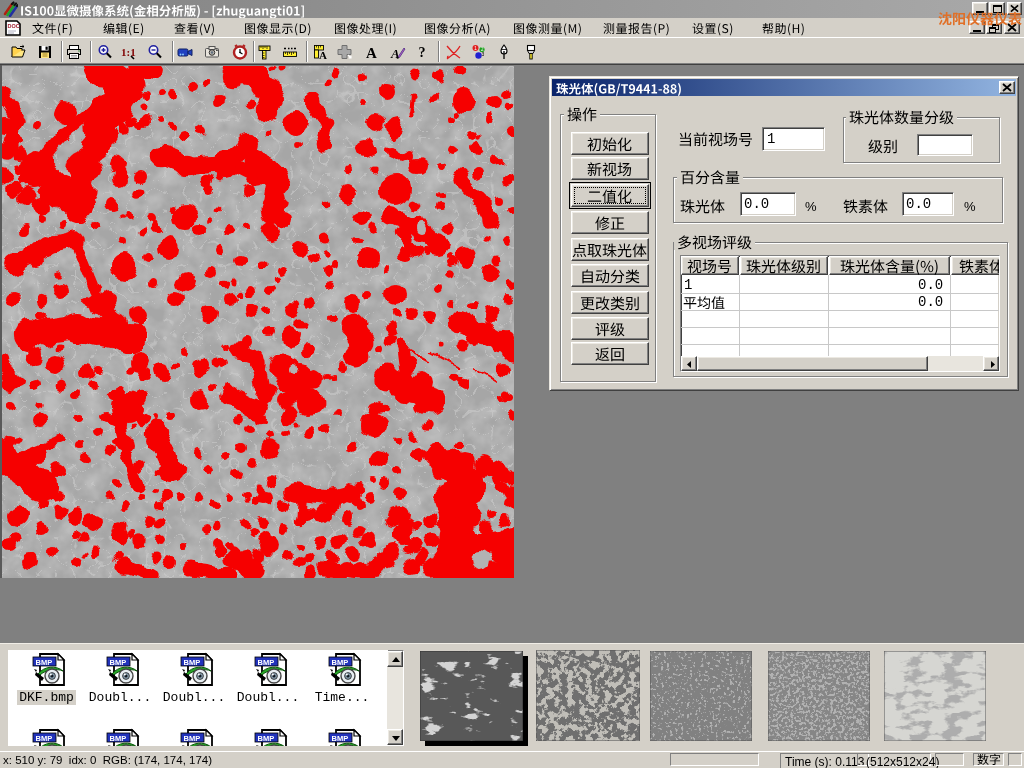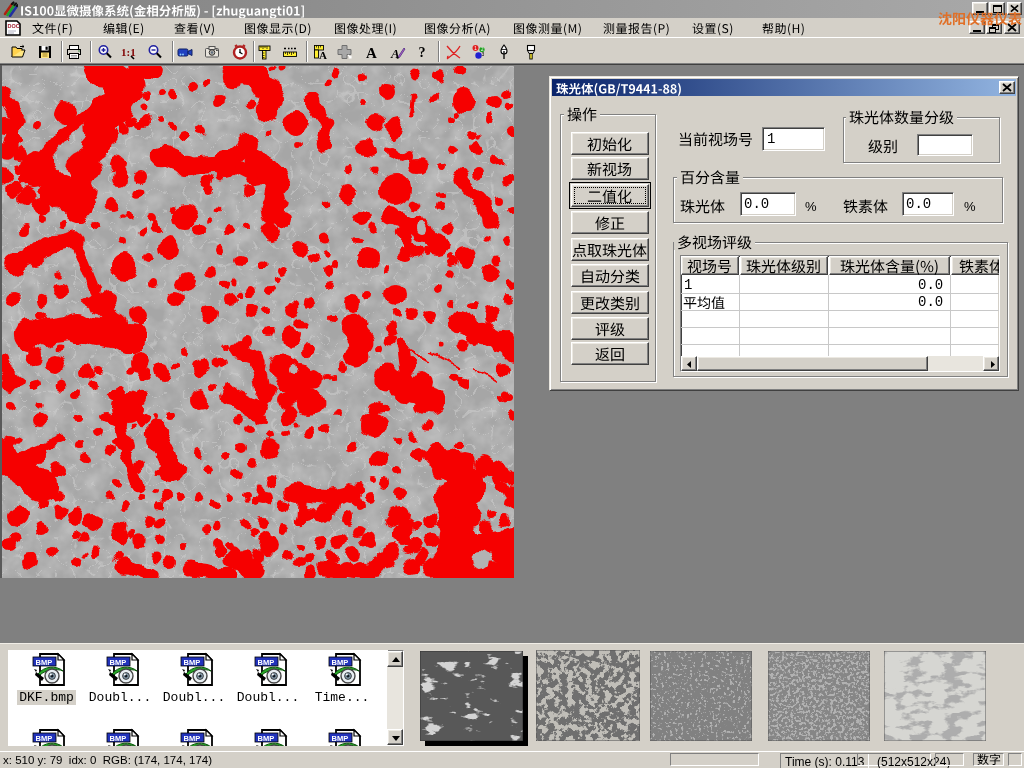--- a/index.html
+++ b/index.html
@@ -1258,19 +1258,19 @@
     <rect width="102" height="90" filter="url(#tE)"></rect>
     <rect width="102" height="90" fill="none" stroke="#555" stroke-width="1"></rect>
   </svg>
 <div class="bar" style="top:751px;height:17px;background:#d4d0c8;border-top:1px solid #fff"></div>
 <div class="abs" style="left:3px;top:754px;font-size:11.5px;color:#000">x: 510 y: 79&nbsp; idx: 0&nbsp; RGB: (174, 174, 174)</div>
 <div class="abs" style="left:670px;top:753px;width:89px;height:13px;border:1px solid;border-color:#808080 #fff #fff #808080"></div>
 <div class="abs" style="left:780px;top:753px;width:89px;height:17px;border:1px solid;border-color:#808080 #fff #fff #808080">
     <div class="abs" style="left:4px;top:1px;font-size:12px;white-space:nowrap">Time (s): 0.113</div>
   </div>
 <div class="abs" style="left:857px;top:753px;width:74px;height:13px;border:1px solid;border-color:#808080 #fff #fff #808080">
-    <div class="abs" style="left:19px;top:1px;font-size:12px;white-space:nowrap">(512x512x24)</div>
+    <div class="abs" style="left:8px;top:1px;font-size:12px;white-space:nowrap">(512x512x24)</div>
   </div>
 <div class="abs" style="left:935px;top:753px;width:29px;height:13px;border:1px solid;border-color:#808080 #fff #fff #808080"></div>
 <div class="abs" style="left:1008px;top:753px;width:14px;height:13px;border:1px solid;border-color:#808080 #fff #fff #808080"></div>
 <div class="abs" style="left:973px;top:753px;width:31px;height:13px;border:1px solid;border-color:#808080 #fff #fff #808080"></div>
 <svg class="abs " style="left:977px;top:752px" width="26" height="16" viewBox="0 -12.0 26 16">
     <path d="M0.8 -3.9H5.4V-3.1H0.8ZM0.6 -7.8H6.4V-7.1H0.6ZM5.3 -9.9 6.1 -9.5Q5.8 -9.1 5.5 -8.7Q5.2 -8.3 5 -8L4.4 -8.3Q4.6 -8.5 4.7 -8.8Q4.9 -9 5.1 -9.3Q5.2 -9.6 5.3 -9.9ZM3.1 -10.1H3.9V-4.8H3.1ZM1.1 -9.5 1.7 -9.8Q2 -9.4 2.2 -9Q2.4 -8.6 2.5 -8.2L1.8 -7.9Q1.7 -8.2 1.5 -8.7Q1.3 -9.1 1.1 -9.5ZM3.1 -7.5 3.7 -7.2Q3.4 -6.7 3 -6.2Q2.5 -5.7 2 -5.2Q1.5 -4.8 1 -4.5Q0.9 -4.7 0.7 -4.9Q0.6 -5.1 0.5 -5.2Q1 -5.4 1.5 -5.8Q2 -6.2 2.4 -6.6Q2.8 -7.1 3.1 -7.5ZM3.8 -7.3Q4 -7.2 4.3 -7Q4.6 -6.8 5 -6.6Q5.3 -6.3 5.6 -6.2Q5.9 -6 6 -5.9L5.5 -5.2Q5.4 -5.4 5.1 -5.6Q4.8 -5.8 4.5 -6.1Q4.1 -6.3 3.8 -6.5Q3.5 -6.8 3.3 -6.9ZM7.3 -7.8H11.4V-6.9H7.3ZM7.5 -10 8.4 -9.9Q8.2 -8.7 7.9 -7.6Q7.7 -6.6 7.3 -5.7Q6.9 -4.7 6.5 -4Q6.4 -4.1 6.3 -4.2Q6.1 -4.3 6 -4.4Q5.9 -4.5 5.8 -4.6Q6.2 -5.2 6.6 -6.1Q6.9 -6.9 7.2 -7.9Q7.4 -8.9 7.5 -10ZM9.8 -7.3 10.6 -7.2Q10.3 -5.2 9.8 -3.6Q9.2 -2.1 8.3 -0.9Q7.4 0.2 5.9 1Q5.9 0.9 5.8 0.8Q5.7 0.6 5.6 0.5Q5.5 0.3 5.4 0.3Q6.8 -0.4 7.7 -1.4Q8.5 -2.5 9 -3.9Q9.5 -5.4 9.8 -7.3ZM7.8 -7Q8 -5.4 8.5 -4Q9 -2.6 9.8 -1.5Q10.6 -0.4 11.7 0.1Q11.5 0.3 11.3 0.5Q11.2 0.7 11.1 0.9Q9.9 0.2 9.1 -1Q8.4 -2.1 7.8 -3.6Q7.3 -5.1 7 -6.9ZM1.3 -1.8 1.9 -2.4Q2.5 -2.1 3.2 -1.8Q3.9 -1.5 4.5 -1.2Q5.1 -0.8 5.5 -0.5L4.9 0.1Q4.5 -0.2 3.9 -0.6Q3.3 -0.9 2.6 -1.3Q2 -1.6 1.3 -1.8ZM5.1 -3.9H5.3L5.4 -3.9L5.9 -3.7Q5.6 -2.4 4.8 -1.5Q4.1 -0.6 3.1 -0Q2.1 0.5 0.9 0.9Q0.9 0.7 0.7 0.5Q0.6 0.3 0.5 0.2Q1.6 -0.1 2.5 -0.6Q3.4 -1.1 4.1 -1.9Q4.8 -2.7 5.1 -3.7ZM1.3 -1.8Q1.6 -2.2 1.9 -2.7Q2.1 -3.2 2.4 -3.7Q2.6 -4.2 2.8 -4.6L3.6 -4.5Q3.4 -4 3.2 -3.5Q2.9 -3 2.6 -2.5Q2.4 -2 2.1 -1.7Z M14.8 -6.6H20.6V-5.8H14.8ZM12.8 -3.6H23.2V-2.7H12.8ZM17.5 -4.4H18.5V-0.1Q18.5 0.3 18.3 0.5Q18.2 0.7 17.9 0.8Q17.6 0.9 17.1 0.9Q16.6 0.9 15.8 0.9Q15.8 0.8 15.7 0.7Q15.7 0.5 15.6 0.3Q15.5 0.2 15.4 0Q15.9 0.1 16.2 0.1Q16.6 0.1 16.9 0.1Q17.1 0.1 17.2 0.1Q17.4 0.1 17.5 0Q17.5 -0 17.5 -0.2ZM20.3 -6.6H20.5L20.7 -6.7L21.3 -6.2Q20.9 -5.8 20.4 -5.3Q19.8 -4.9 19.2 -4.5Q18.6 -4.1 18 -3.8Q17.9 -3.9 17.8 -4.1Q17.6 -4.3 17.5 -4.4Q18 -4.6 18.6 -5Q19.1 -5.3 19.5 -5.7Q20 -6.1 20.3 -6.4ZM13 -8.8H23V-6.3H22.1V-8H13.8V-6.3H13ZM17.1 -9.9 18 -10.2Q18.2 -9.8 18.5 -9.4Q18.7 -9 18.8 -8.7L17.9 -8.4Q17.8 -8.7 17.6 -9.1Q17.3 -9.5 17.1 -9.9Z" fill="#000"></path>
   </svg>
 </body></html>

